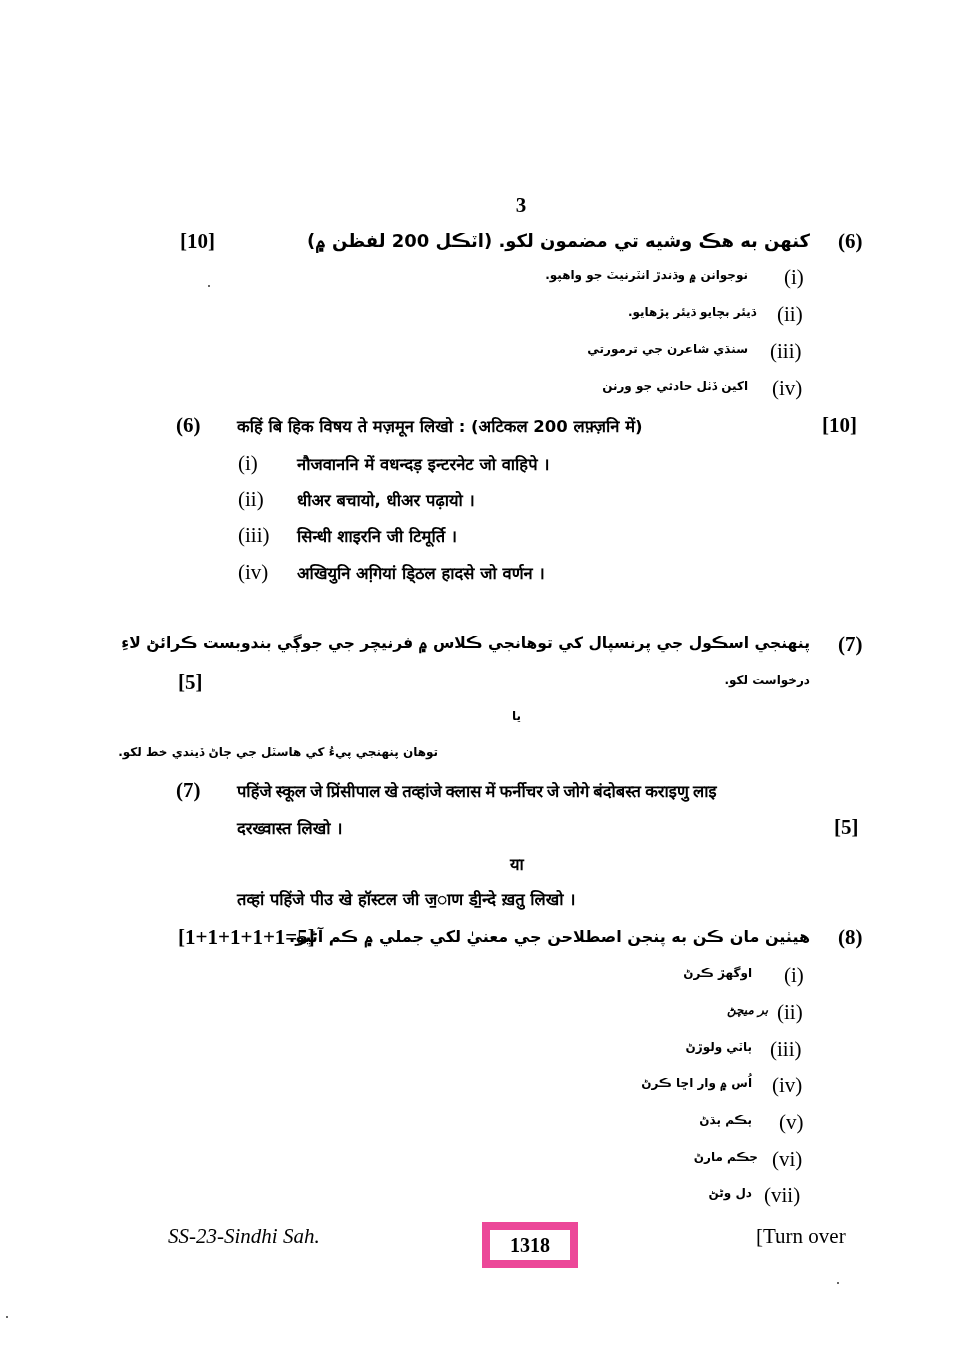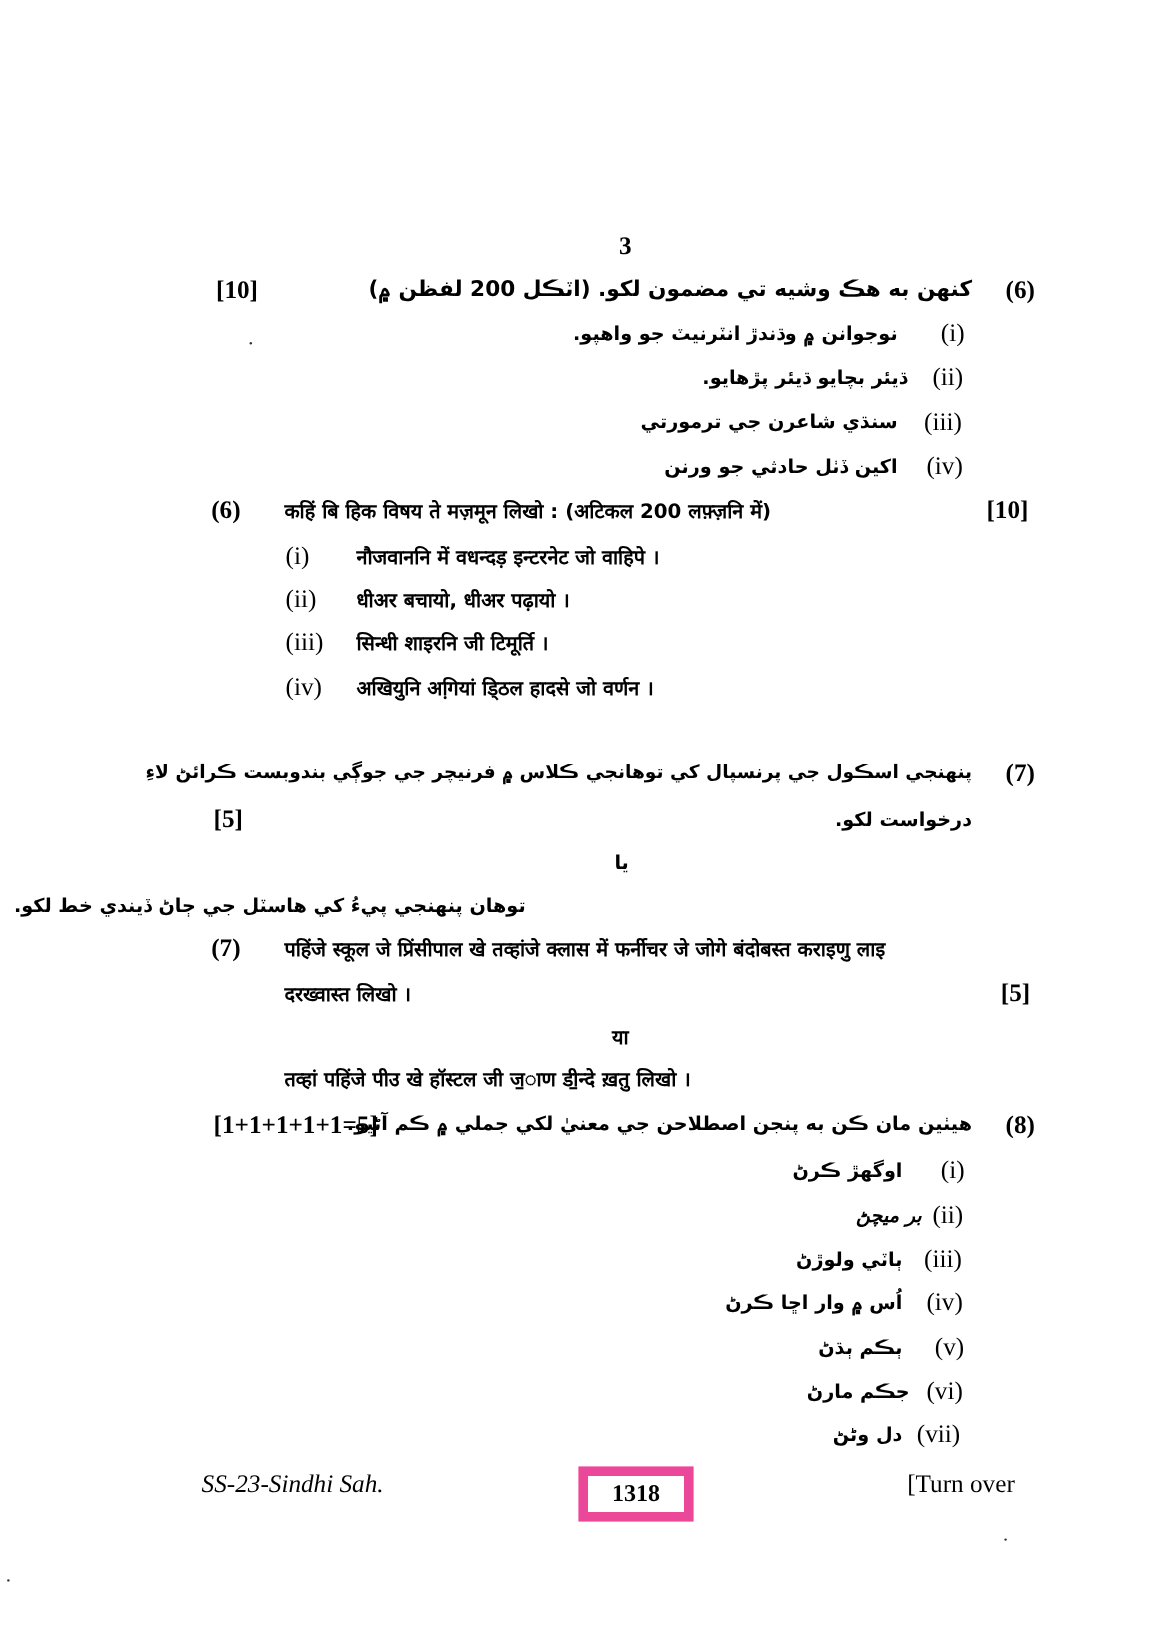--- a/index.html
+++ b/index.html
@@ -5,21 +5,21 @@
   html, body { margin: 0; padding: 0; background: #ffffff; }
   body {
     width: 958px; height: 1355px; position: relative; overflow: hidden;
     font-family: "Liberation Serif", "DejaVu Serif", serif; color: #000;
   }
   .abs { position: absolute; white-space: nowrap; }
   .pagenum { left: 0; width: 1042px; text-align: center; top: 193px; font-size: 21px; font-weight: bold; }
   .qnum { font-size: 21px; font-weight: bold; }
   .marks { font-size: 21px; font-weight: bold; }
   .roman { font-size: 21px; }
-  .sd { direction: rtl; unicode-bidi: embed; font-family: "DejaVu Sans", sans-serif; font-weight: bold; font-size: 16px; }
+  .sd { direction: rtl; unicode-bidi: embed; font-family: "DejaVu Sans", sans-serif; font-weight: bold; font-size: 12px; }
   .hi { font-family: "DejaVu Sans", sans-serif; font-size: 16.5px; font-weight: bold; }
   .ralign { text-align: right; }
   .footer-left { left: 168px; top: 1224px; font-size: 21px; font-style: italic; }
   .footer-box { left: 482px; top: 1222px; width: 80px; height: 30px; border: 8px solid #ec4899;
                 text-align: center; font-size: 20px; font-weight: bold; line-height: 30px; }
   .footer-right { left: 756px; top: 1224px; font-size: 21px; }
   .dot { width: 2px; height: 2px; background: #333; border-radius: 50%; }
 </style>
 </head>
 <body>
@@ -68,21 +68,21 @@
   <div class="abs qnum" style="left:838px; top:632px;">(7)</div>
   <div class="abs sd ralign" style="right:148px; top:634px; font-size:15.5px;margin-left:48px;">پنهنجي اسڪول جي پرنسپال کي توهانجي ڪلاس ۾ فرنيچر جي جوڳي بندوبست ڪرائڻ لاءِ</div>
   <div class="abs marks" style="left:178px; top:670px;">[5]</div>
   <div class="abs sd ralign" style="right:148px; top:673px;">درخواست لکو.</div>
   <div class="abs sd" style="left:512px; top:709px;">يا</div>
   <div class="abs sd ralign" style="right:520px; top:745px;text-align:center;">توهان پنهنجي پيءُ کي هاسٽل جي ڄاڻ ڏيندي خط لکو.</div>
 </div>
 
 <div>
   <div class="abs qnum" style="left:176px; top:778px;">(7)</div>
-  <div class="abs hi" style="left:237px; top:779px;">पहिंजे स्कूल जे प्रिंसीपाल खे तव्हांजे क्लास में फर्नीचर जे जोगे बंदोबस्त कराइणु लाइ</div>
+  <div class="abs hi" style="left:237px; top:779px;font-family:Liberation Serif, serif;">पहिंजे स्कूल जे प्रिंसीपाल खे तव्हांजे क्लास में फर्नीचर जे जोगे बंदोबस्त कराइणु लाइ</div>
   <div class="abs hi" style="left:237px; top:816px;">दरख्वास्त लिखो ।</div>
   <div class="abs marks" style="left:834px; top:815px;">[5]</div>
   <div class="abs hi" style="left:510px; top:852px;">या</div>
   <div class="abs hi" style="left:237px; top:887px;">तव्हां पहिंजे पीउ खे हॉस्टल जी ज॒ाण डी॒न्दे ख़तु लिखो ।</div>
 </div>
 
 <div>
   <div class="abs marks" style="left:178px; top:925px;">[1+1+1+1+1=5]</div>
   <div class="abs sd ralign" style="right:148px; top:927px; font-size:16px;">هيٺين مان ڪن به پنجن اصطلاحن جي معنيٰ لکي جملي ۾ ڪم آڻيو.</div>
   <div class="abs qnum" style="left:838px; top:925px;">(8)</div>

